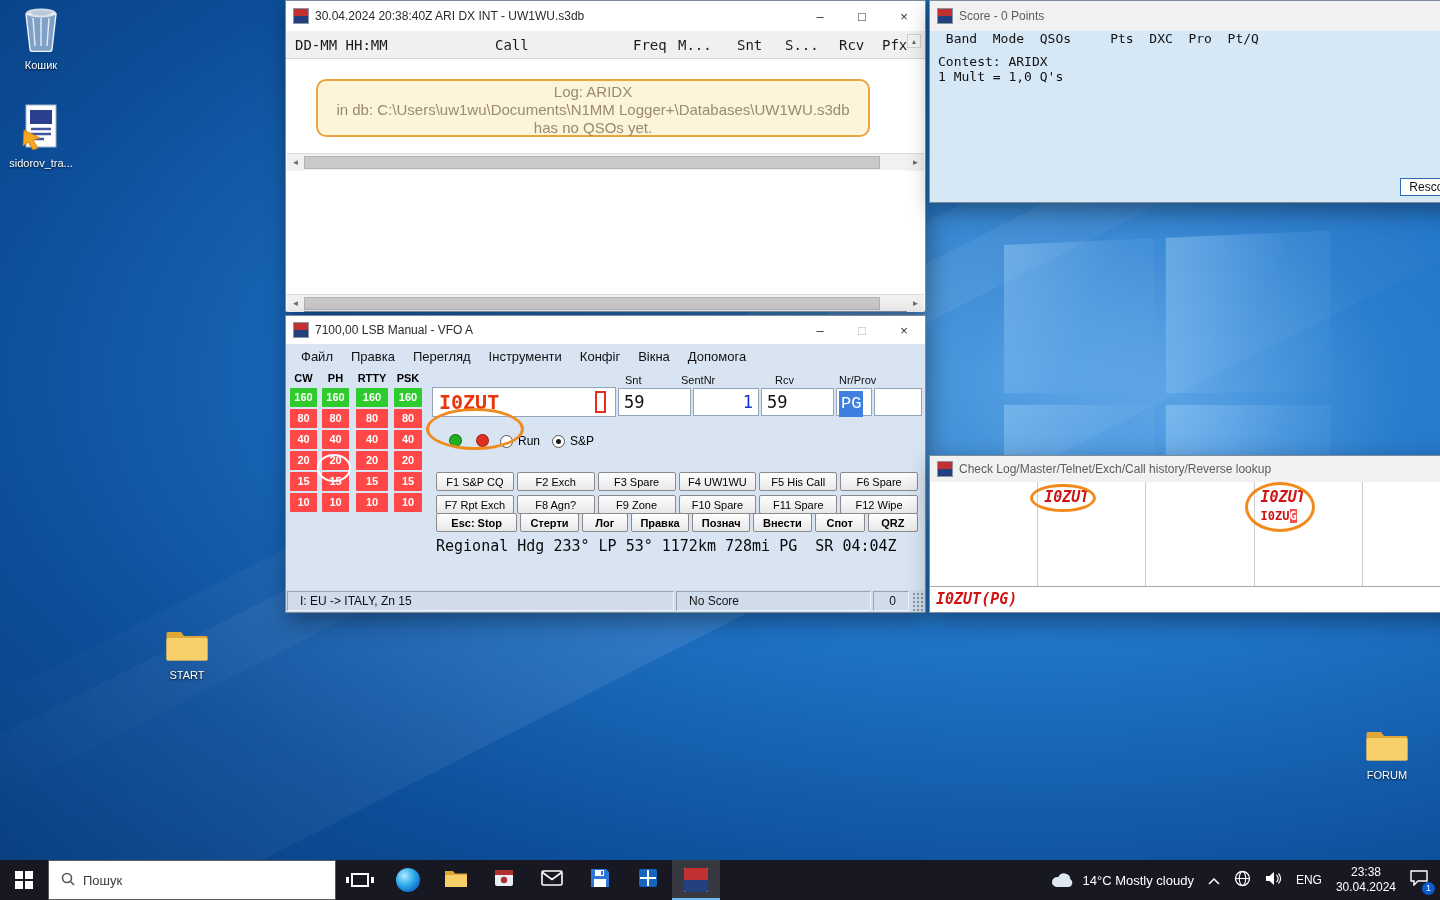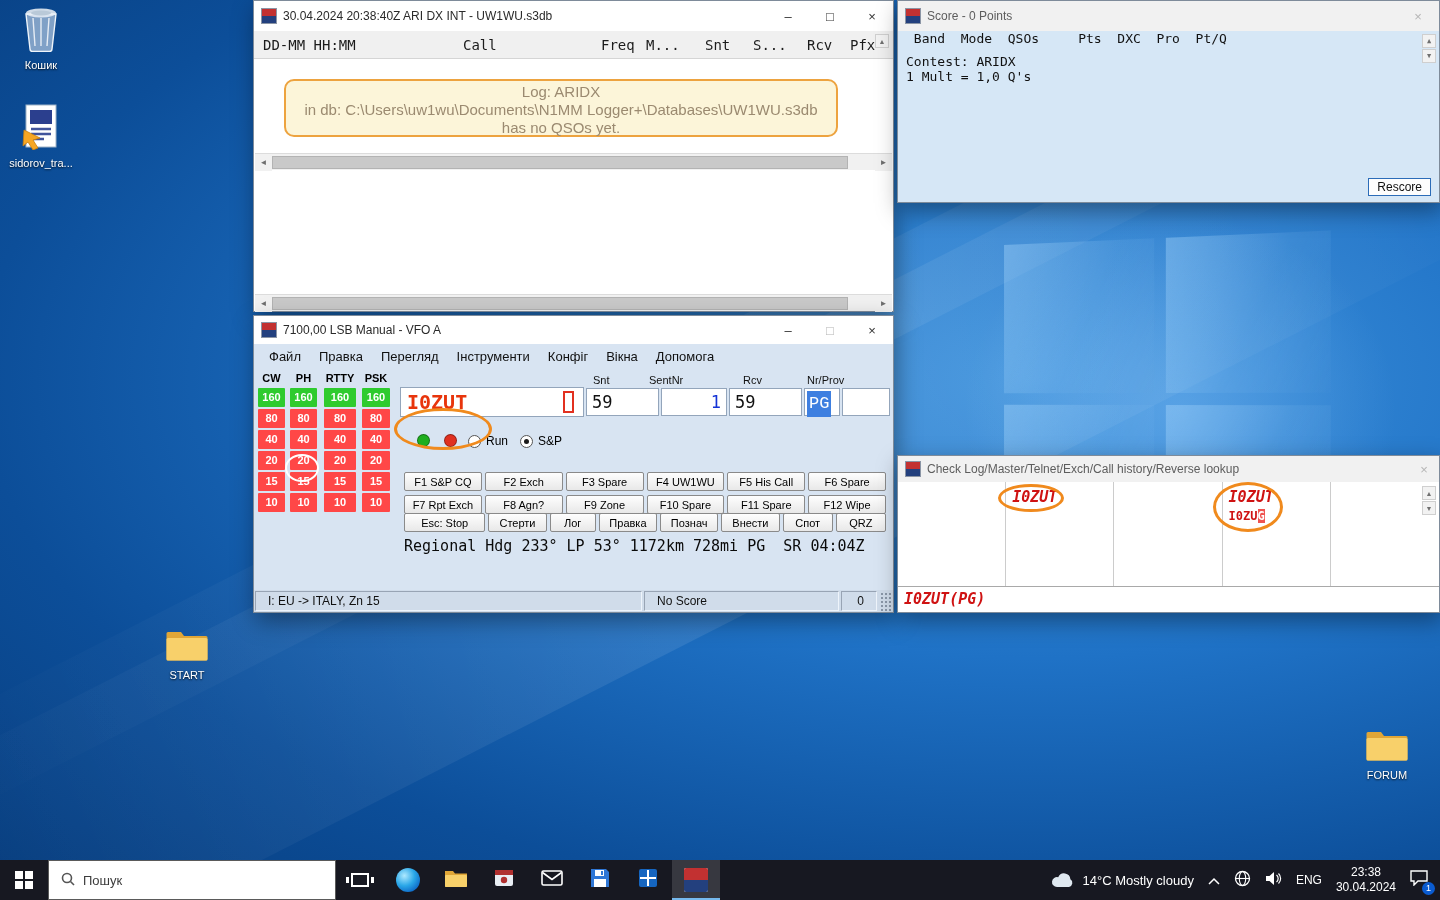--- a/index.html
+++ b/index.html
@@ -16,21 +16,21 @@
   .winlogo { position:absolute; left:992px; top:238px; width:336px; height:322px;
              transform: perspective(900px) rotateY(-14deg); display:grid;
              grid-template-columns:1fr 1fr; grid-template-rows:1fr 1fr; gap:12px; pointer-events:none; }
   .winlogo i { background: linear-gradient(115deg, rgba(175,220,255,.38), rgba(130,190,240,.14) 55%, rgba(95,160,220,.05)); }
 
   
   .dicon { position:absolute; width:66px; text-align:center; z-index:2; cursor:default; }
   .dlabel { display:block; margin-top:3px; font-size:11px; color:#fff; text-shadow:0 1px 2px rgba(0,0,0,.85); }
 
   
-  .window { position:absolute; background:#fff; border:1px solid #7e8b9a; box-shadow:3px 8px 22px rgba(0,0,0,.38); z-index:5; }
+  .window { position:absolute; background:#fff; border:1px solid #7e8b9a; box-shadow:3px 8px 22px rgba(0,0,0,.38); z-index:5;margin-left:32px; }
   .titlebar { display:flex; align-items:center; height:30px; background:#fff; padding-left:7px; font-size:12px; color:#2a2a2a; }
   .titlebar.gray { background:#f1f1f1; color:#5d5d5d; }
   .ticon { width:16px; height:16px; margin-right:6px; flex:0 0 16px; position:relative; background:#fff; border:1px solid #8b95a5; overflow:hidden; }
   .ticon::before { content:""; position:absolute; left:0; top:0; width:100%; height:50%; background:#c23131; }
   .ticon::after  { content:""; position:absolute; left:0; bottom:0; width:100%; height:50%; background:#23407e; }
   .tspacer { flex:1; }
   .tbn { width:42px; height:100%; display:flex; align-items:center; justify-content:center; font-size:13px; color:#333; cursor:pointer; }
   .tbn.close-sm { width:30px; }
   .dim { color:#b5b5b5; }
 
@@ -76,21 +76,21 @@
   .blue { color:#1433d6; text-align:right; padding-right:5px; }
   .selval { display:inline-block; background:#3e7fe0; color:#fff; padding:0 2px;font-family:Liberation Mono, monospace; }
   .led { position:absolute; width:13px; height:13px; border-radius:50%; border:1px solid rgba(0,0,0,.35); }
   .radio { position:absolute; display:flex; align-items:center; gap:5px; font-size:12px; color:#000; }
   .rdot { width:13px; height:13px; border:1px solid #555; border-radius:50%; background:#fff; position:relative; }
   .rdot.sel::after { content:""; position:absolute; left:3px; top:3px; width:5px; height:5px; border-radius:50%; background:#1a1a1a; }
   .btn { background:linear-gradient(#fefefe,#e8e8e8); border:1px solid #8a8a8a; border-radius:2px; font-size:11px;
          color:#000; display:flex; align-items:center; justify-content:center; cursor:pointer; white-space:nowrap; }
   .fkeys { position:absolute; left:150px; top:150px; width:482px; display:grid;
            grid-template-columns:repeat(6,1fr); grid-auto-rows:19px; gap:4px 3px; }
-  .actrow { position:absolute; left:150px; top:197px; width:482px; height:19px; display:flex; gap:3px; }
+  .actrow { position:absolute; left:150px; top:197px; width:482px; height:19px; display:flex; gap:3px;font-weight:bold; }
   .inforow { position:absolute; left:150px; top:221px; width:488px; font-family:"DejaVu Sans Mono",monospace;
              font-size:15px; color:#0a0a0a; white-space:pre; }
   .statusbar { position:absolute; left:0; bottom:0; width:100%; height:22px; background:#d0dcea; display:flex; }
   .sb-cell { border:1px solid; border-color:#98a4b4 #eef4fb #eef4fb #98a4b4; font-size:12px; color:#111;
              display:flex; align-items:center; padding:0 12px; margin:1px; }
   .grip { width:13px; margin:1px; background-image:radial-gradient(#8a97a8 1.2px, transparent 1.3px); background-size:4px 4px; background-position:1px 9px; }
 
   
   .check-body { position:absolute; left:0; top:26px; right:0; height:104px; background:#fff;
                 display:grid; grid-template-columns:repeat(5,1fr); }

